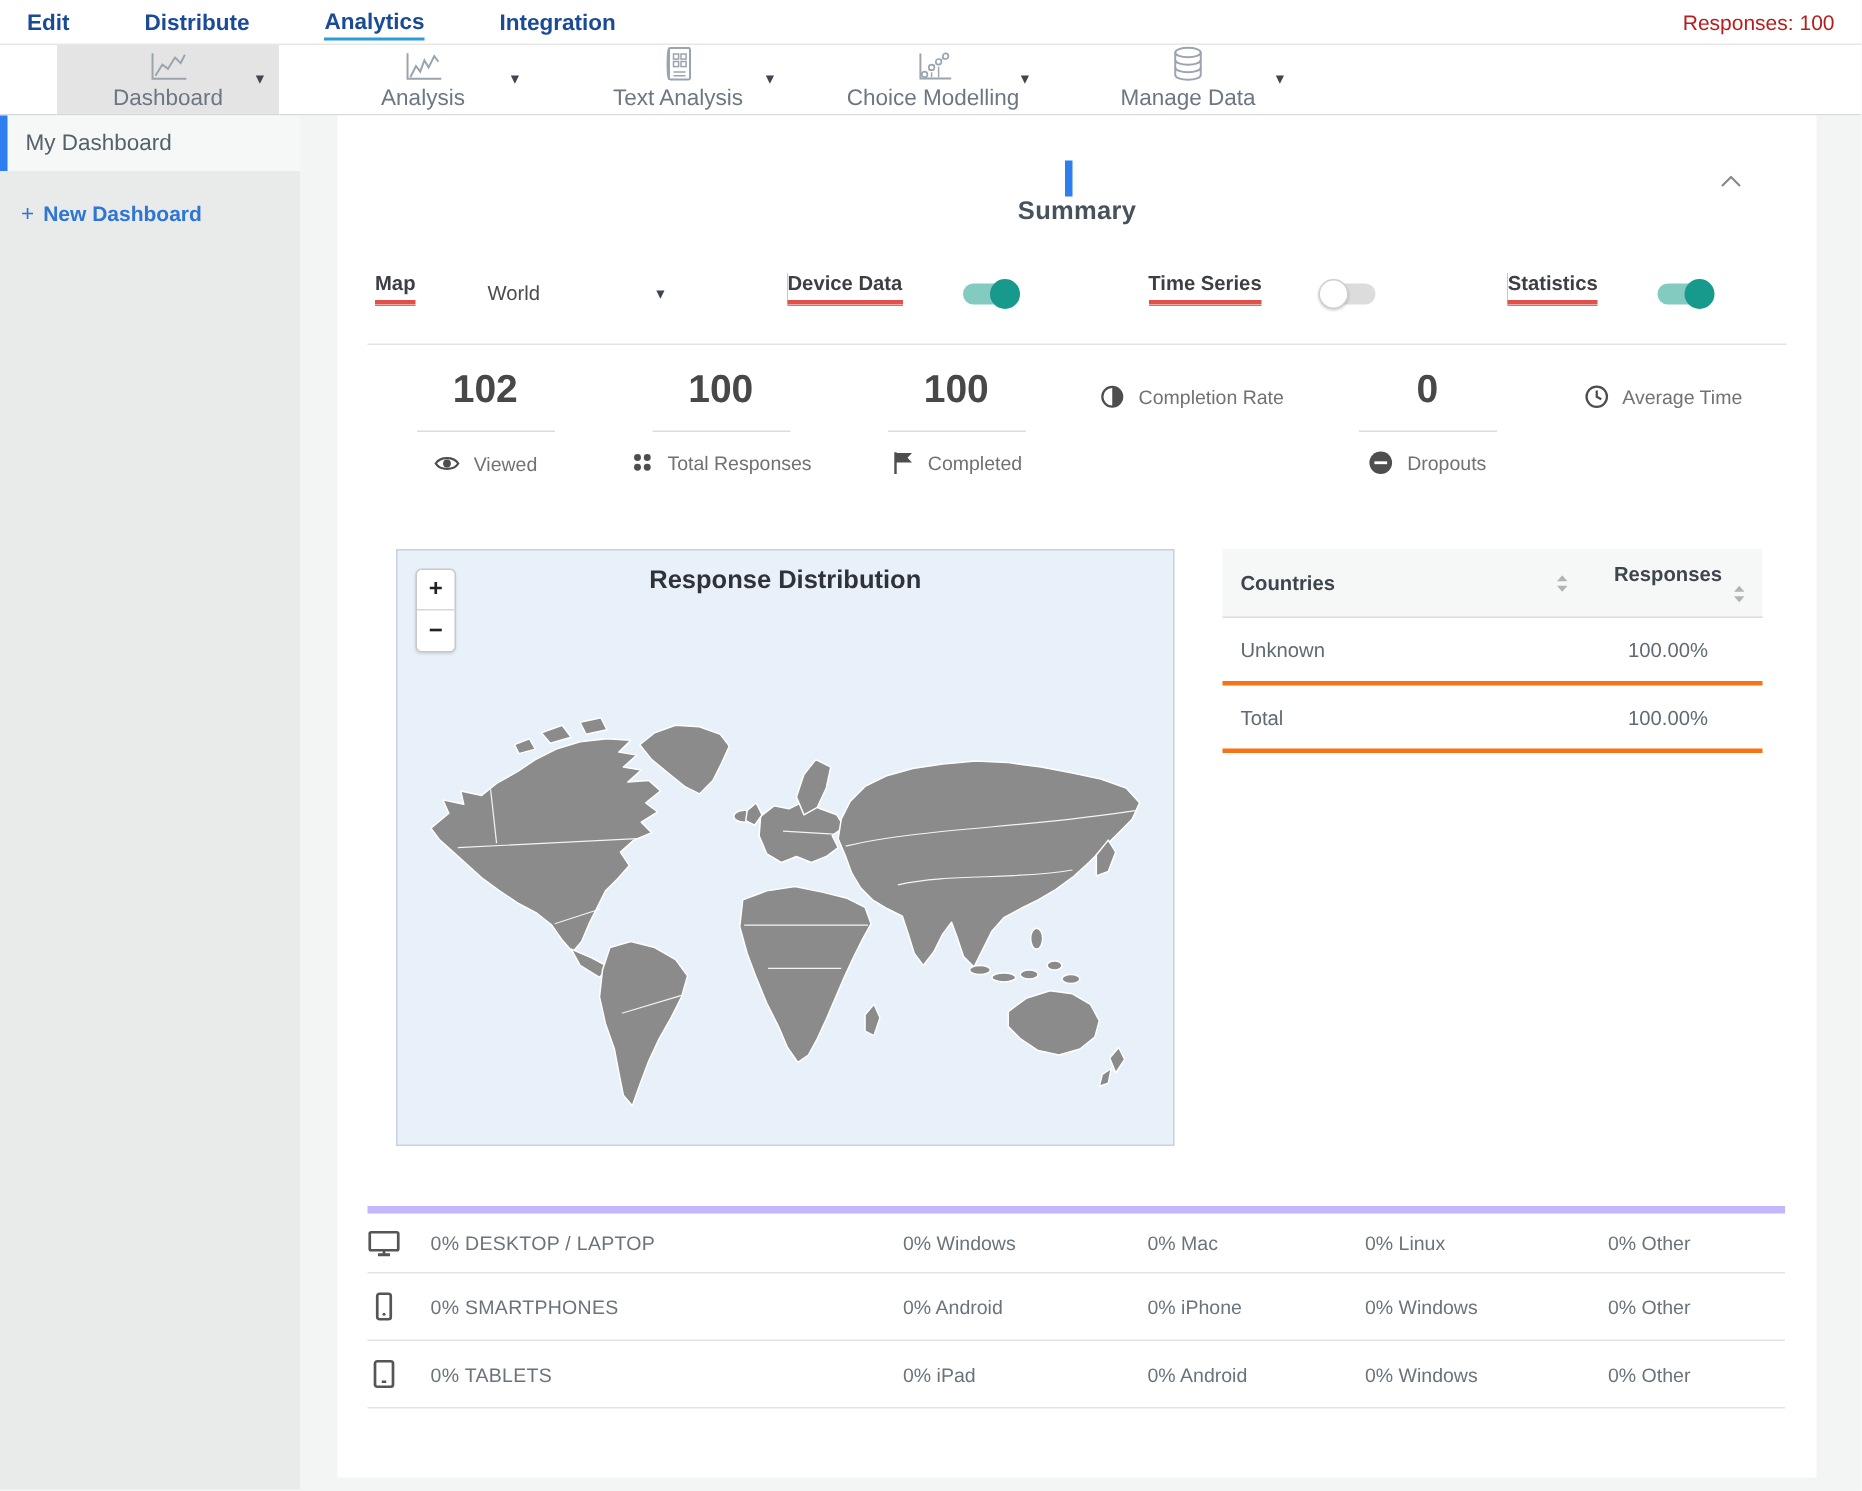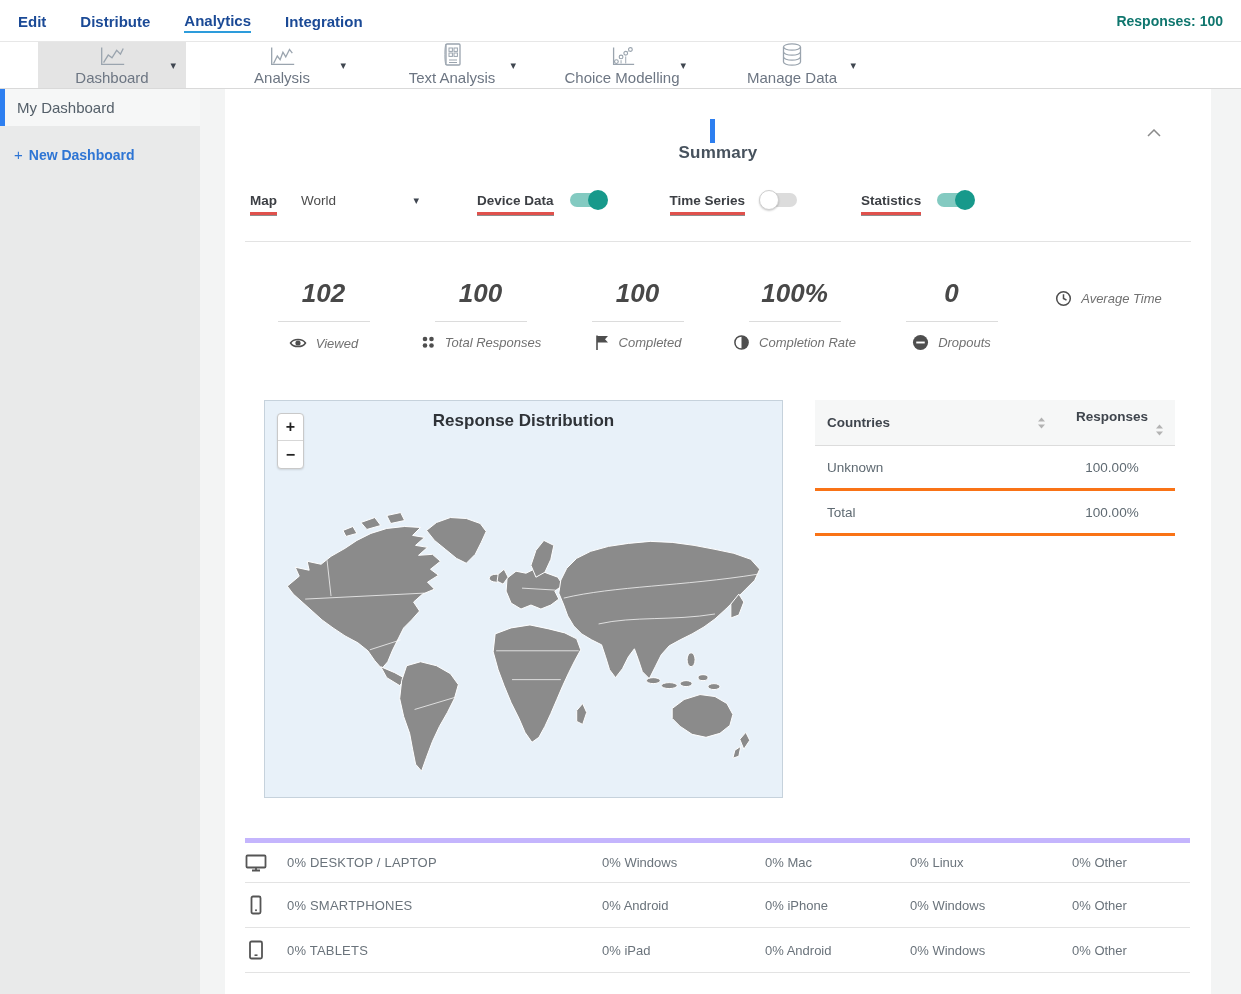--- a/index.html
+++ b/index.html
@@ -1,23 +1,23 @@
 <!DOCTYPE html>
 <html><head>
 <meta charset="utf-8">
 <style>
   * { margin:0; padding:0; box-sizing:border-box; }
   html,body { width:1241px; height:994px; }
   body { font-family:"Liberation Sans", sans-serif; background:#f3f4f4; overflow:hidden; }
 
   
-  .topnav { height:42px; background:#fff; display:flex; align-items:center; padding:0 18px; border-bottom:1px solid #e7e7e7; }
+  .topnav { height:30px; background:#fff; display:flex; align-items:center; padding:0 18px; border-bottom:1px solid #e7e7e7;gap:16px; }
   .topnav .nav-item { color:#1b4a96; font-size:15px; font-weight:700; margin-right:34px; cursor:pointer; padding:4px 0 2px; }
   .topnav .nav-item.active { border-bottom:2px solid #2d9cdb; }
-  .topnav .responses { margin-left:auto; color:#0f766e; font-size:14px; font-weight:700; }
+  .topnav .responses { margin-left:auto; color:#b91c1c; font-size:14px; font-weight:400; }
 
   
   .toolbar { height:47px; background:#fff; border-bottom:1px solid #d9d9d9; display:flex; align-items:stretch; padding-left:38px; }
   .tool { position:relative; width:148px; margin-right:22px; display:flex; flex-direction:column; align-items:center; justify-content:center; cursor:pointer; }
   .tool.selected { background:#e4e4e4; }
   .tool .t-icon { height:24px; display:flex; align-items:flex-end; justify-content:center; }
   .tool .t-label { font-size:15px; color:#6d7683; margin-top:1px; }
   .tool .t-caret { position:absolute; right:10px; top:50%; margin-top:-4px; font-size:11px; color:#3f4650; line-height:8px; }
 
   
@@ -30,36 +30,36 @@
   .main { flex:1; background:#f3f4f4; }
   .card { width:986px; margin-left:25px; background:#fff; min-height:908px; padding:0 20px; }
 
   
   .card-head { display:flex; align-items:center; padding-top:30px; position:relative;flex-direction:column; }
   .accent-bar { width:5px; height:24px; background:#2d7ff0; margin-right:12px; }
   .card-title { font-size:17px; font-weight:700; color:#47525d; letter-spacing:.2px; }
   .collapse { position:absolute; right:30px; top:40px; cursor:pointer; }
 
   
-  .controls { display:flex; align-items:flex-start; margin:30px 0 0 5px; font-size:13.5px; }
+  .controls { display:flex; align-items:flex-end; margin:30px 0 0 5px; font-size:13.5px;gap:24px; }
   .ctl-label { color:#3c3f44; font-weight:700; padding-bottom:4px; border-bottom:3px solid #e0514c; box-shadow:0 1px 0 0 #8e8e8e; cursor:pointer; }
   .map-select { display:flex; align-items:center; justify-content:space-between; width:118px; margin:0 58px 0 24px; color:#4c4c4c; cursor:pointer; }
   .map-select .caret { font-size:11px; color:#3f4650; }
   .toggle { width:36px; height:14px; border-radius:7px; position:relative; margin:0 64px 0 16px; cursor:pointer; }
   .toggle:last-child { margin-right:0; }
   .toggle .knob { width:20px; height:20px; border-radius:50%; position:absolute; top:-3px; }
   .toggle.on { background:#83cac1; }
   .toggle.on .knob { right:-2px; background:#17998b; }
   .toggle.off { background:#dcdcdc; }
   .toggle.off .knob { left:-2px; background:#fff; border:1px solid #cfcfcf; box-shadow:0 1px 2px rgba(0,0,0,.2); }
 
   .divider { border:none; border-top:1px solid #e3e3e3; margin-top:26px; }
 
   
-  .stats { display:flex; margin-top:36px;font-style:italic; }
+  .stats { display:flex; margin-top:14px; }
   .stat { width:157px; text-align:center; }
   .stat-value { font-size:26px; font-weight:700; color:#484848; display:inline-block; min-width:92px; padding-bottom:12px; border-bottom:1px solid #dcdcdc; }
   .stat-bottom { margin-top:12px; display:flex; align-items:center; justify-content:center; gap:9px; color:#717171; font-size:13px; }
 
   
   .map-row { display:flex; margin-top:48px; margin-left:19px; }
   .map-box { width:519px; height:398px; background:#e8f1f9; border:1px solid #c6d2dc; position:relative; flex:none; }
   .map-title { text-align:center; font-size:17px; font-weight:700; color:#2f3338; margin-top:10px; }
   .zoom-ctl { position:absolute; left:12px; top:12px; width:27px; background:#fff; border:1px solid #c9c9c9; border-radius:4px; box-shadow:0 1px 2px rgba(0,0,0,.12); overflow:hidden; }
   .zoom-btn { height:27px; display:flex; align-items:center; justify-content:center; font-size:16px; font-weight:700; color:#222; cursor:pointer; }
@@ -236,21 +236,20 @@
             <span>
                 <svg width="16" height="17" viewBox="0 0 16 17">
                   <path d="M3,1.5 V16" stroke="#4e4e4e" stroke-width="1.6"></path>
                   <polygon points="3,2 14,2 11,5.2 14,8.4 3,8.4" fill="#4e4e4e"></polygon>
                 </svg>
               </span>
             <span>Completed</span>
           </div>
         </div>
         <div class="stat">
-          <div><span class="stat-value">100%</span></div>
           <div class="stat-bottom">
             <span>
                 <svg width="17" height="17" viewBox="0 0 18 18">
                   <circle cx="9" cy="9" r="7" fill="none" stroke="#4e4e4e" stroke-width="1.6"></circle>
                   <path d="M9,2 A7,7 0 0 1 9,16 Z" fill="#4e4e4e"></path>
                 </svg>
               </span>
             <span>Completion Rate</span>
           </div>
         </div>

